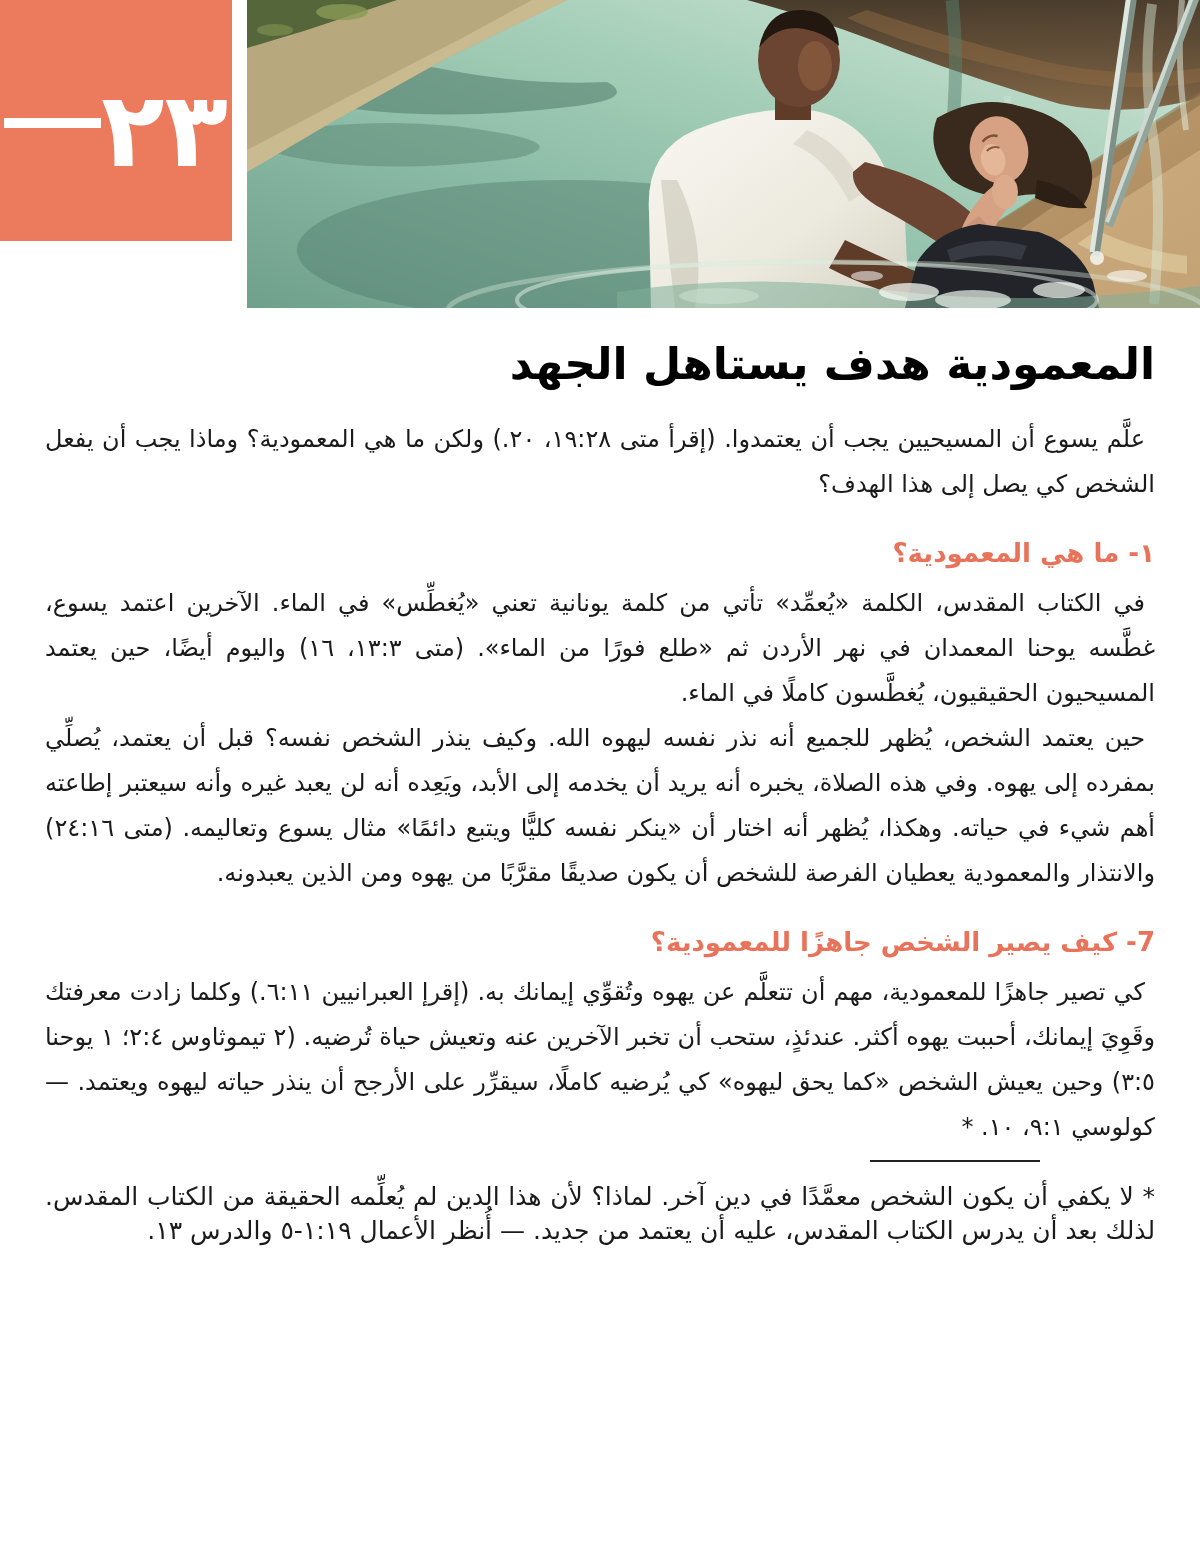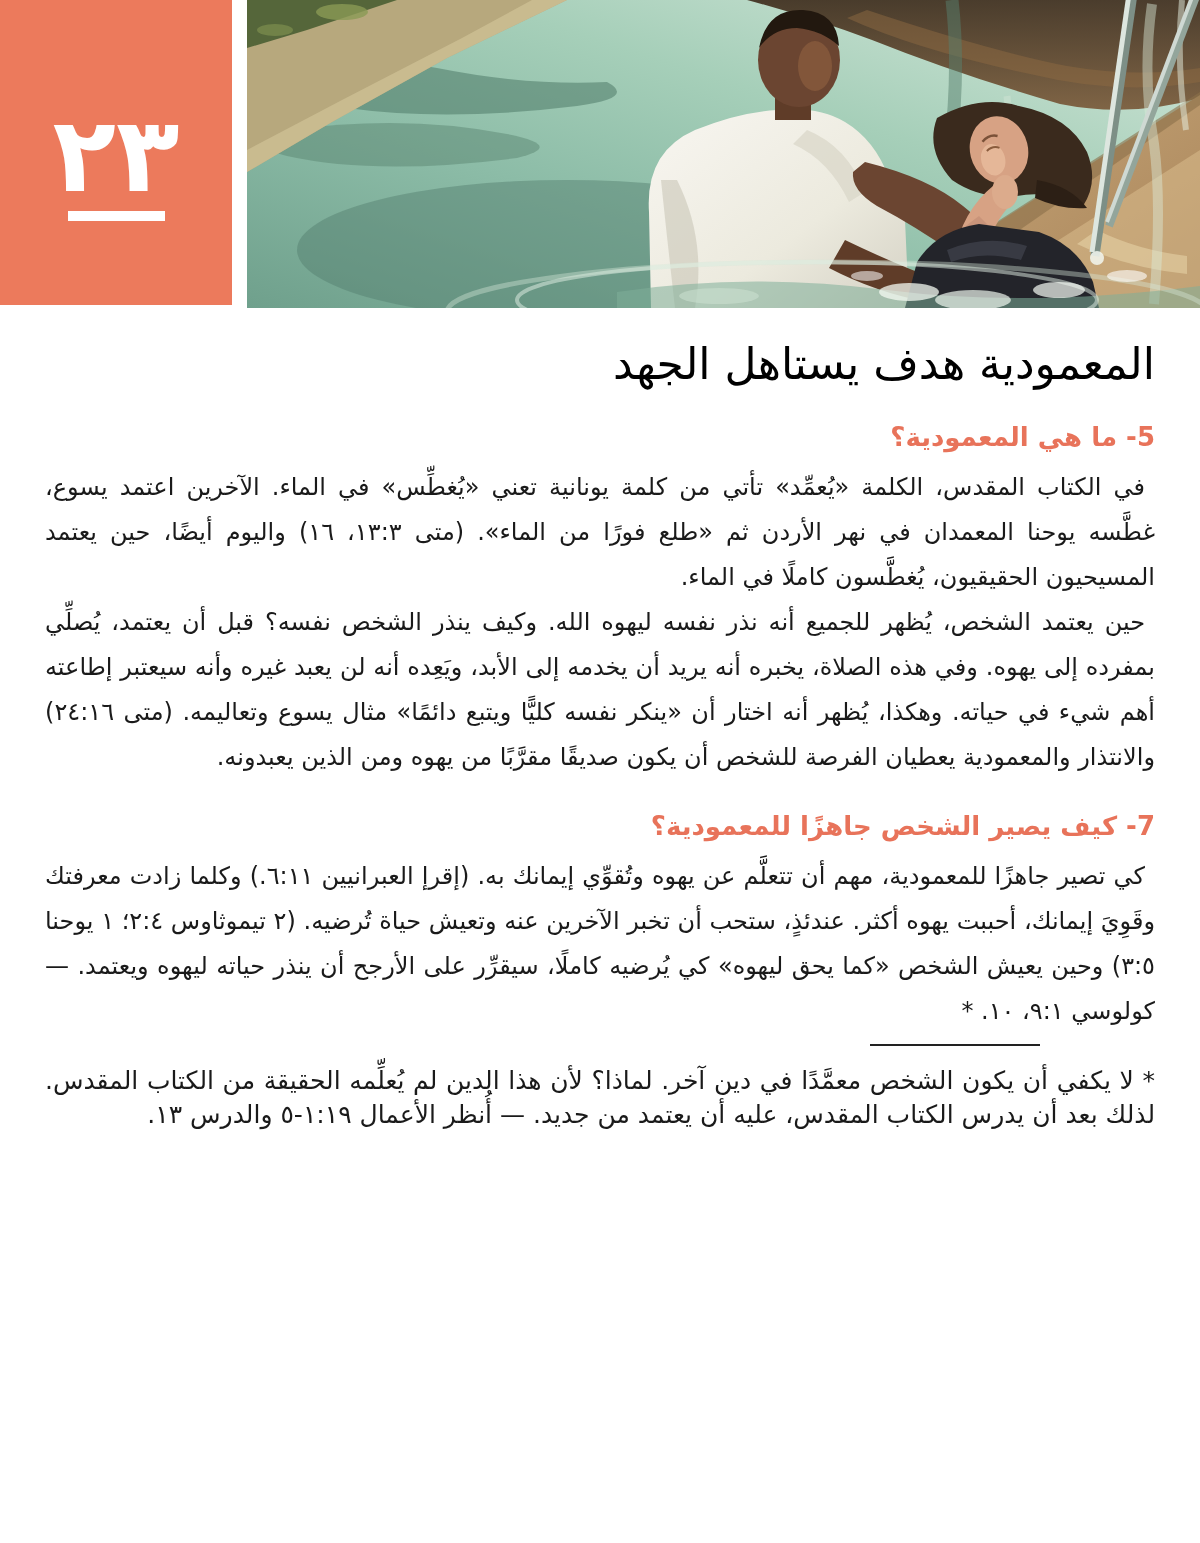--- a/index.html
+++ b/index.html
@@ -13,23 +13,23 @@
     position:relative;
     width:1200px;height:1543px;
     font-family:"DejaVu Sans",sans-serif;
     color:var(--ink);
     direction:rtl;
     overflow:hidden;
   }
   
   .lesson-badge{
     position:absolute;left:0;top:0;
-    width:232px;height:305px;
+    width:232px;height:241px;
     background:var(--accent);
-    display:flex;flex-direction:column;
+    display:flex;flex-direction:row;
     align-items:center;justify-content:center;
   }
   .lesson-number{
     color:#fff;font-size:104px;font-weight:bold;
     line-height:1;margin-top:18px;
   }
   .lesson-underline{
     width:97px;height:10px;background:#fff;margin-top:4px;
   }
   
@@ -37,21 +37,21 @@
     position:absolute;left:247px;top:0;
     width:953px;height:308px;overflow:hidden;
   }
   .photo svg{display:block;width:100%;height:100%;}
   
   .content{
     position:absolute;top:336px;right:45px;left:45px;
     padding-right:0;
   }
   .page-title{
-    font-size:44px;font-weight:400;
+    font-size:44px;font-weight:700;
     line-height:1.25;
     margin:0 0 26px 0;color:#000;
     letter-spacing:0;
   }
   .intro,
   .section-paragraph{
     font-size:24px;line-height:45px;
     text-align:justify;text-align-last:right;
     text-indent:10px;
     color:var(--ink);
@@ -175,23 +175,24 @@
     <ellipse cx="812" cy="290" rx="26" ry="8" fill="#f7fcf5" opacity="0.7"></ellipse>
     <ellipse cx="880" cy="276" rx="20" ry="6" fill="#ffffff" opacity="0.6"></ellipse>
     <ellipse cx="620" cy="276" rx="16" ry="5" fill="#ffffff" opacity="0.55"></ellipse>
     <ellipse cx="472" cy="296" rx="40" ry="8" fill="#cfe4d4" opacity="0.5"></ellipse>
   </svg>
 </figure>
 
 <main class="content">
   <h1 class="page-title">المعمودية هدف يستاهل الجهد</h1>
 
+  <p class="intro">علَّم يسوع أن المسيحيين يجب أن يعتمدوا. (إقرأ متى ١٩:٢٨، ٢٠.) ولكن ما هي المعمودية؟ وماذا يجب أن يفعل الشخص كي يصل إلى هذا الهدف؟</p>
 
   <section>
-    <h2 class="section-heading">5- ما هي المعمودية؟</h2>
+    <h2 class="section-heading">١- ما هي المعمودية؟</h2>
     <p class="section-paragraph"><span>في الكتاب المقدس، الكلمة «يُعمِّد» تأتي من كلمة يونانية تعني «يُغطِّس» في الماء. الآخرين اعتمد يسوع، غطَّسه يوحنا المعمدان في نهر الأردن ثم </span><b>«طلع فورًا من الماء».</b><span> (متى ١٣:٣، ١٦) واليوم أيضًا، حين يعتمد المسيحيون الحقيقيون، يُغطَّسون كاملًا في الماء.</span></p>
   </section>
 
   <section>
     <p class="section-paragraph"><span>حين يعتمد الشخص، يُظهر للجميع أنه نذر نفسه ليهوه الله. وكيف ينذر الشخص نفسه؟ قبل أن يعتمد، يُصلِّي بمفرده إلى يهوه. وفي هذه الصلاة، يخبره أنه يريد أن يخدمه إلى الأبد، ويَعِده أنه لن يعبد غيره وأنه سيعتبر إطاعته أهم شيء في حياته. وهكذا، يُظهر أنه اختار أن </span><b>«ينكر نفسه كليًّا ويتبع دائمًا»</b><span> مثال يسوع وتعاليمه. (متى ٢٤:١٦) والانتذار والمعمودية يعطيان الفرصة للشخص أن يكون صديقًا مقرَّبًا من يهوه ومن الذين يعبدونه.</span></p>
   </section>
 
   <section>
     <h2 class="section-heading">7- كيف يصير الشخص جاهزًا للمعمودية؟</h2>
     <p class="section-paragraph"><span>كي تصير جاهزًا للمعمودية، مهم أن تتعلَّم عن يهوه وتُقوِّي إيمانك به. (إقرإ العبرانيين ٦:١١.) وكلما زادت معرفتك وقَوِيَ إيمانك، أحببت يهوه أكثر. عندئذٍ، ستحب أن تخبر الآخرين عنه وتعيش حياة تُرضيه. (٢ تيموثاوس ٢:٤؛ ١ يوحنا ٣:٥) وحين يعيش الشخص </span><b>«كما يحق ليهوه»</b><span> كي يُرضيه كاملًا، سيقرِّر على الأرجح أن ينذر حياته ليهوه ويعتمد. — كولوسي ٩:١، ١٠. *</span></p>

